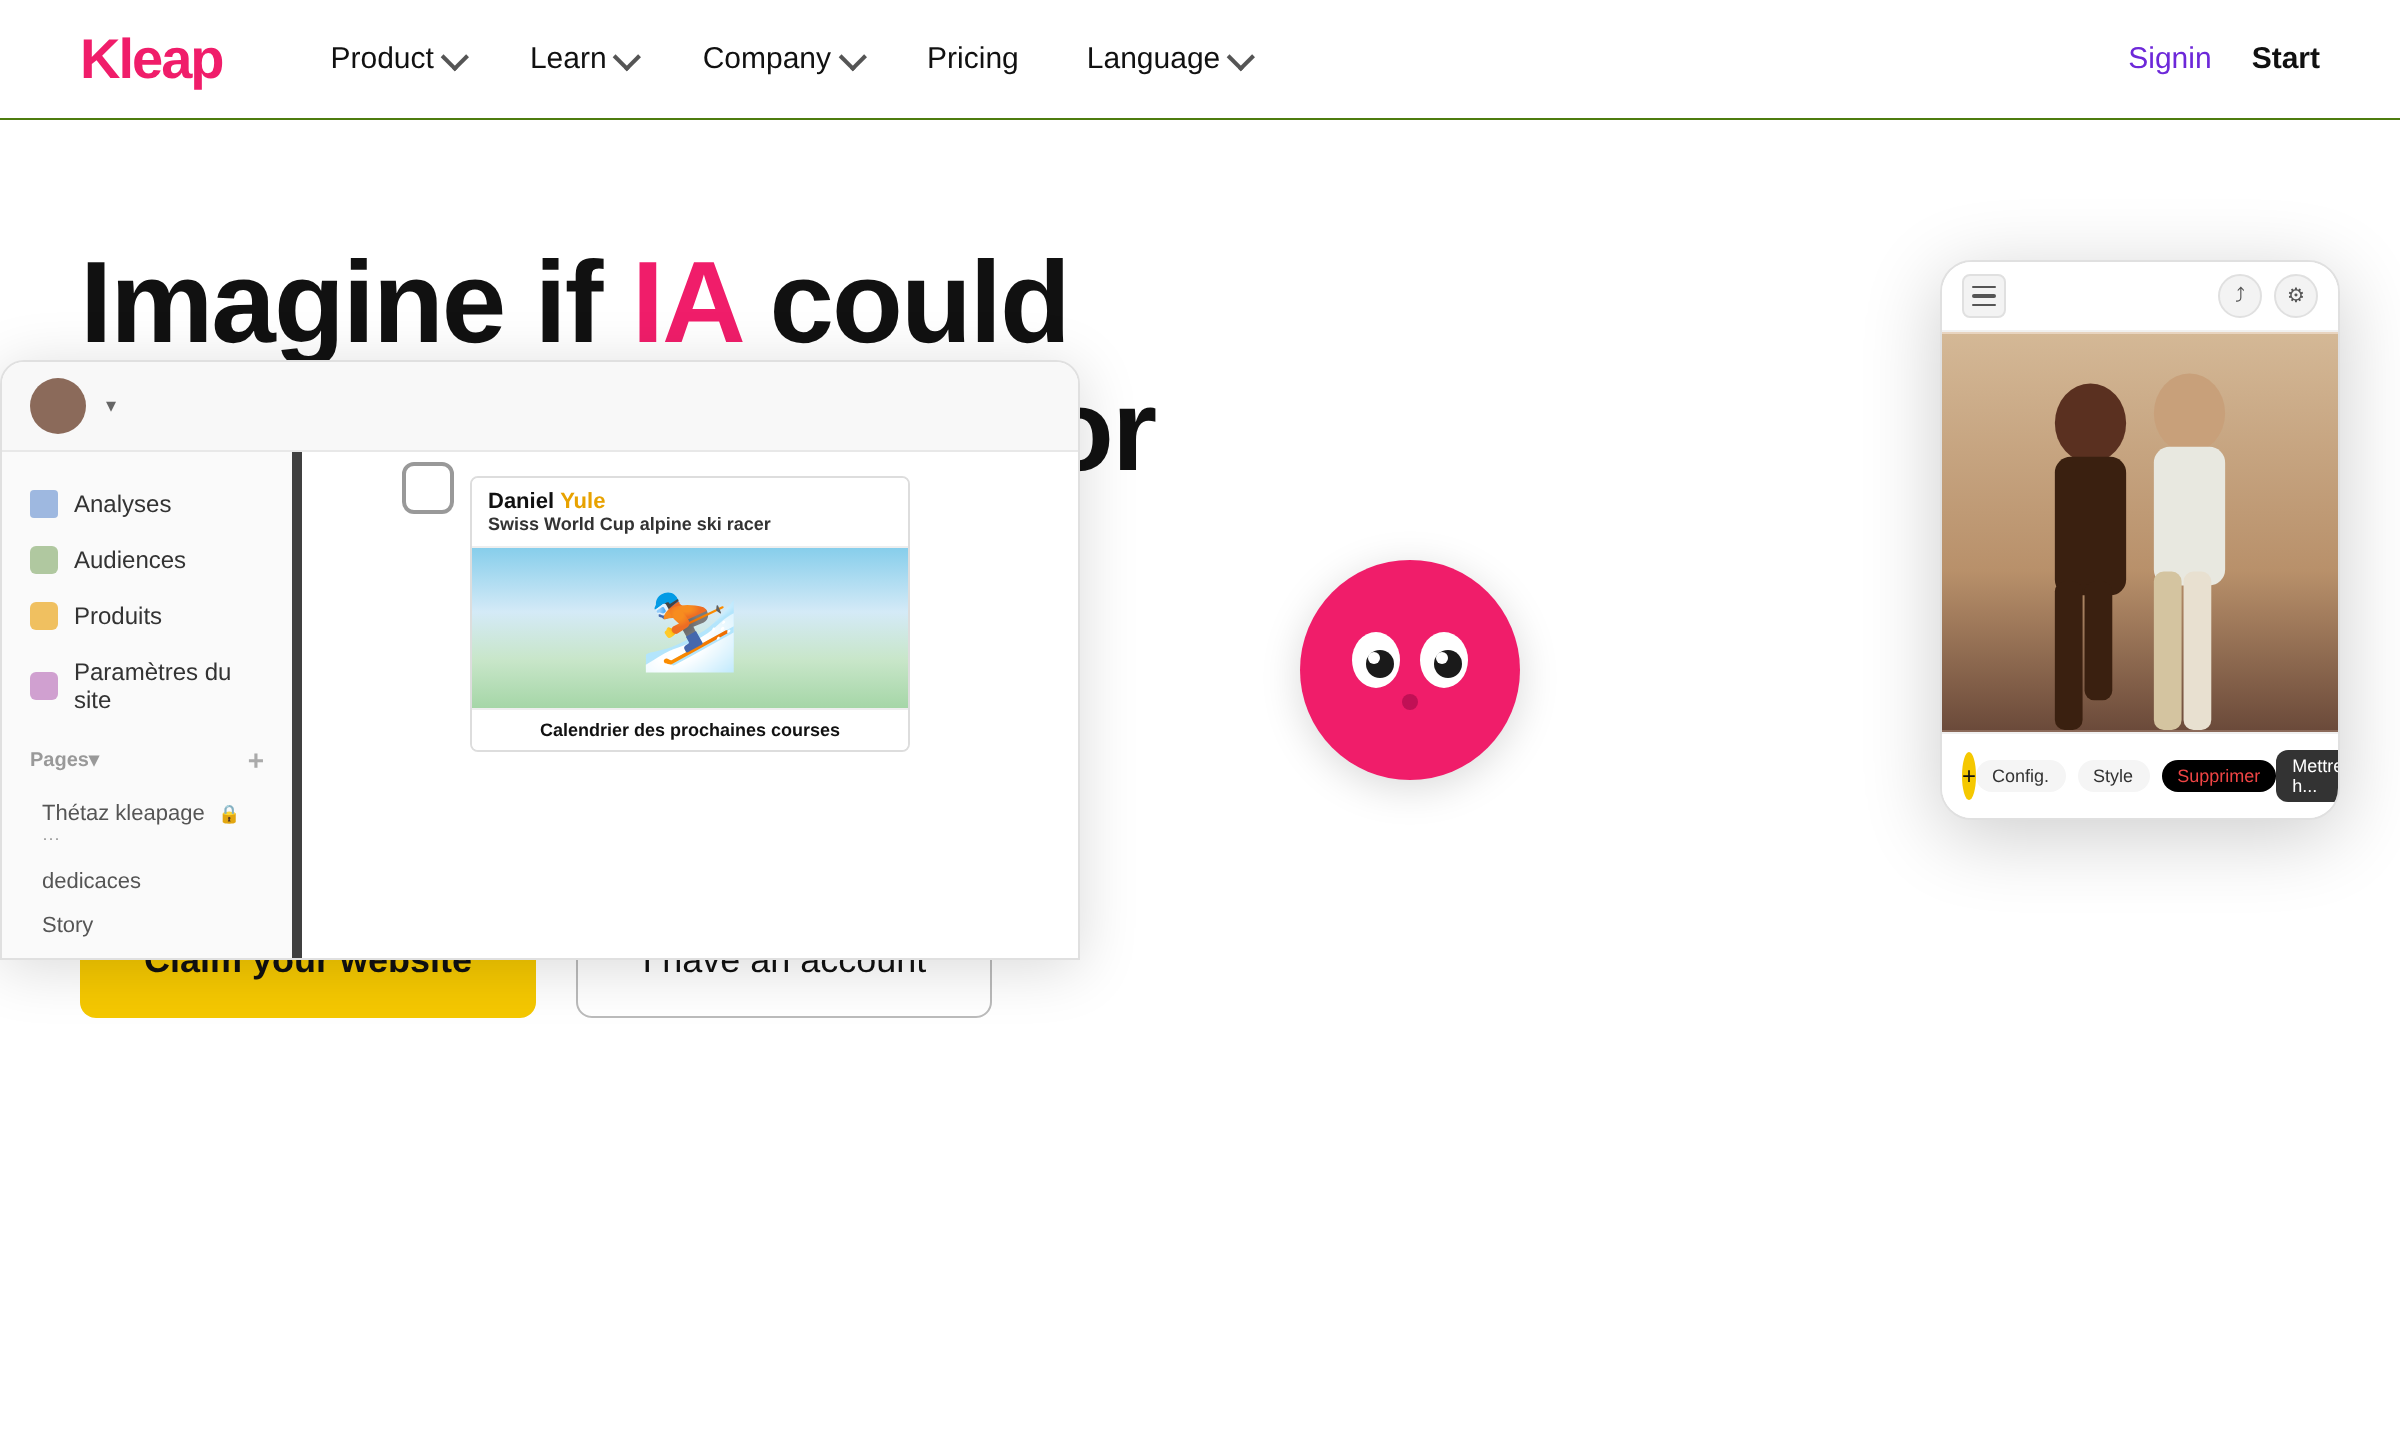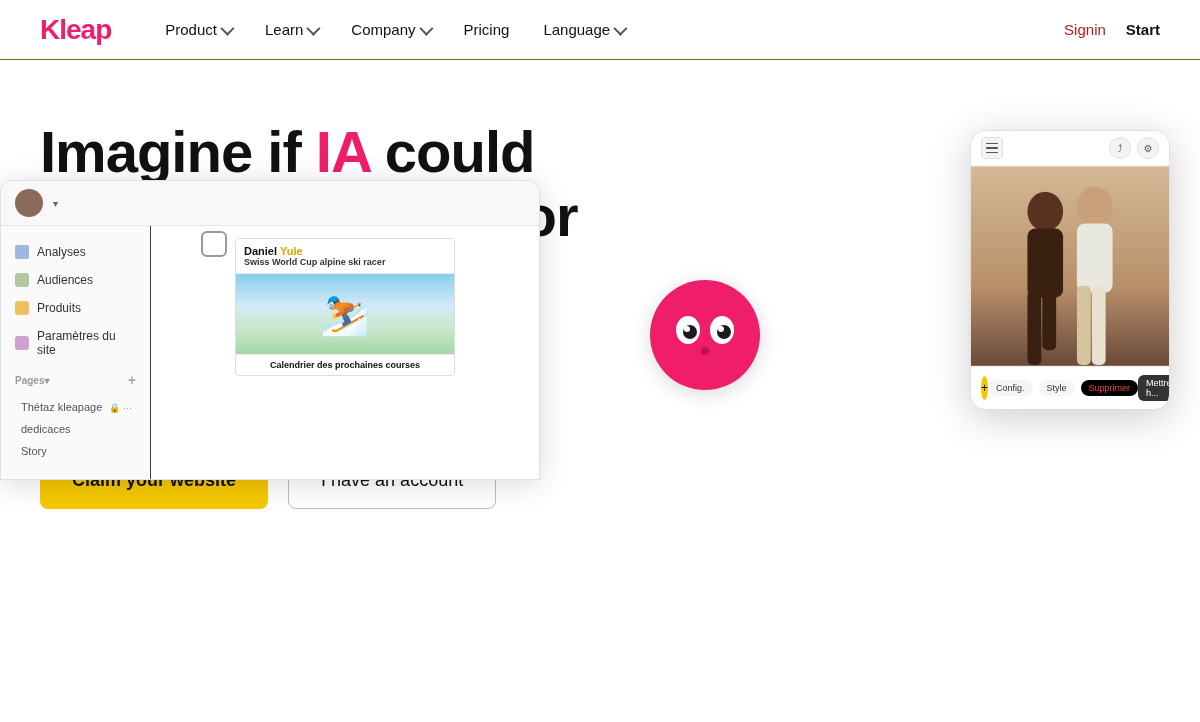--- a/index.html
+++ b/index.html
@@ -48,21 +48,21 @@
       display: inline-block;
     }
     .nav-right {
       display: flex;
       align-items: center;
       gap: 20px;
     }
     .nav-signin {
       font-size: 15px;
       font-weight: 500;
-      color: #b91c1c;
+      color: #6d28d9;
       cursor: pointer;
     }
     .nav-start {
       font-size: 15px;
       font-weight: 600;
       color: #111;
       cursor: pointer;
     }
 
     
@@ -169,21 +169,21 @@
       background: #8B6A5A;
       flex-shrink: 0;
     }
     .dash-chevron { font-size: 10px; color: #666; }
     .dash-body {
       display: flex;
       height: calc(100% - 44px);
     }
     .dash-sidebar {
       width: 150px;
-      border-right: 1px solid #404040;
+      border-right: 5px solid #404040;
       padding: 12px 0;
       background: #fafafa;
     }
     .dash-sidebar-item {
       display: flex;
       align-items: center;
       gap: 8px;
       padding: 7px 14px;
       font-size: 12px;
       color: #333;

